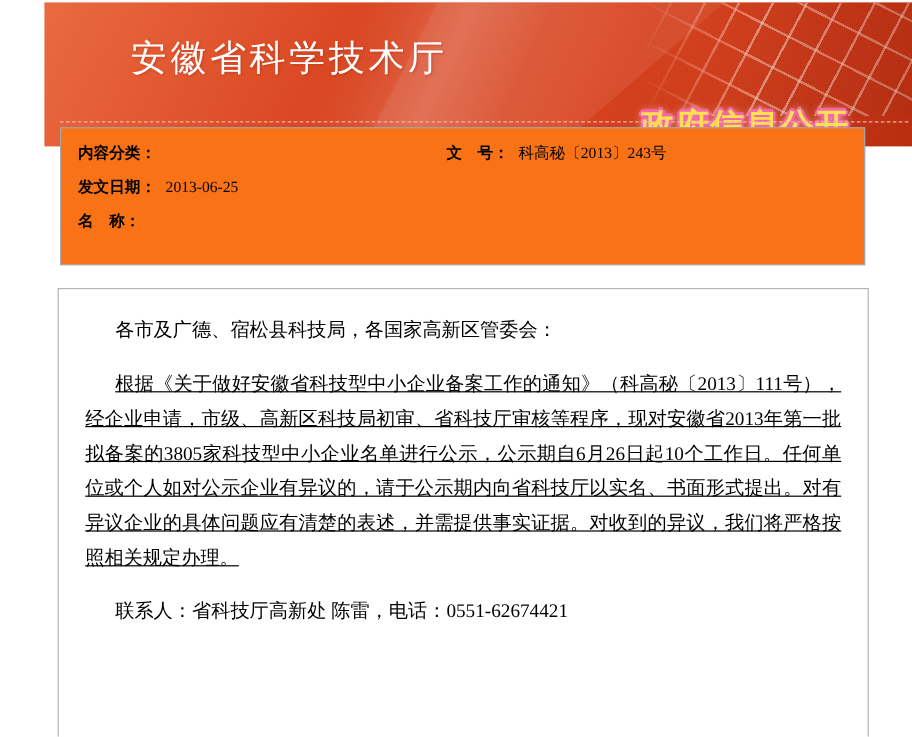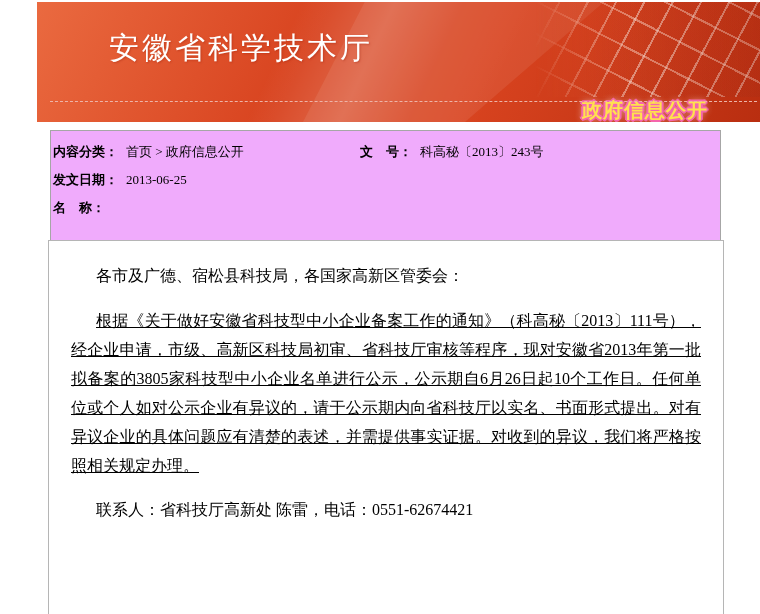--- a/index.html
+++ b/index.html
@@ -36,39 +36,39 @@
   }
   .banner-title {
     position:absolute; left:72px; top:26px;
     font-family:"Liberation Sans","DejaVu Sans",sans-serif;
     font-size:30px; color:#ffffff; letter-spacing:3px; font-weight:normal;
     text-shadow:1px 1px 2px rgba(150,30,10,.35);
   }
   .banner-badge {
     position:absolute; right:52px; bottom:-2px;
     font-family:"Liberation Sans","DejaVu Sans",sans-serif;
-    font-size:20px; font-weight:bold; letter-spacing:1px;
+    font-size:28px; font-weight:bold; letter-spacing:1px;
     color:var(--badge-yellow,#ffe14e);
     text-shadow:
       -2px 0 0 var(--badge-pink,#f566ad), 2px 0 0 var(--badge-pink,#f566ad),
       0 -2px 0 var(--badge-pink,#f566ad), 0 2px 0 var(--badge-pink,#f566ad),
       -1px -1px 0 var(--badge-pink,#f566ad), 1px 1px 0 var(--badge-pink,#f566ad),
       1px -1px 0 var(--badge-pink,#f566ad), -1px 1px 0 var(--badge-pink,#f566ad),
       0 0 7px rgba(255,255,255,.9);
   }
   .banner-hairline {
     position:absolute; left:50px; top:101px; width:707px; height:0;
     border-top:1px dashed #edb4a8;
   }
 
   
   .meta-box {
     position:absolute; left:50px; top:106px; width:671px; height:115px;
-    border:1px solid var(--border-gray,#a6a6a6); background:#f0abfc;
-    padding:7px 2px; font-size:13px; color:#000;margin-top:24px;
+    border:1px solid var(--border-gray,#a6a6a6); background:#f97316;
+    padding:7px 14px; font-size:13px; color:#000;
   }
   .meta-row { position:relative; height:28px; display:flex; align-items:center; white-space:nowrap; }
   .meta-label {
     font-family:"Liberation Sans","DejaVu Sans",sans-serif;
     font-weight:bold; margin-right:8px; flex:none;
   }
   .meta-value { font-family:"Liberation Serif","DejaVu Serif",serif; }
   .meta-pair-right { position:absolute; left:307px; top:0; height:28px; display:flex; align-items:center; }
 
   
@@ -96,21 +96,20 @@
     <div class="facet"></div>
     <div class="keyboard"></div>
     <div class="banner-title">安徽省科学技术厅</div>
     <div class="banner-badge">政府信息公开</div>
   </div>
   <div class="banner-hairline"></div>
 
   <div class="meta-box">
     <div class="meta-row">
       <span class="meta-label">内容分类：</span>
-      <span class="meta-value">首页 &gt; 政府信息公开</span>
       <span class="meta-pair-right">
         <span class="meta-label">文　号：</span>
         <span class="meta-value">科高秘〔2013〕243号</span>
       </span>
     </div>
     <div class="meta-row">
       <span class="meta-label">发文日期：</span>
       <span class="meta-value">2013-06-25</span>
     </div>
     <div class="meta-row">

